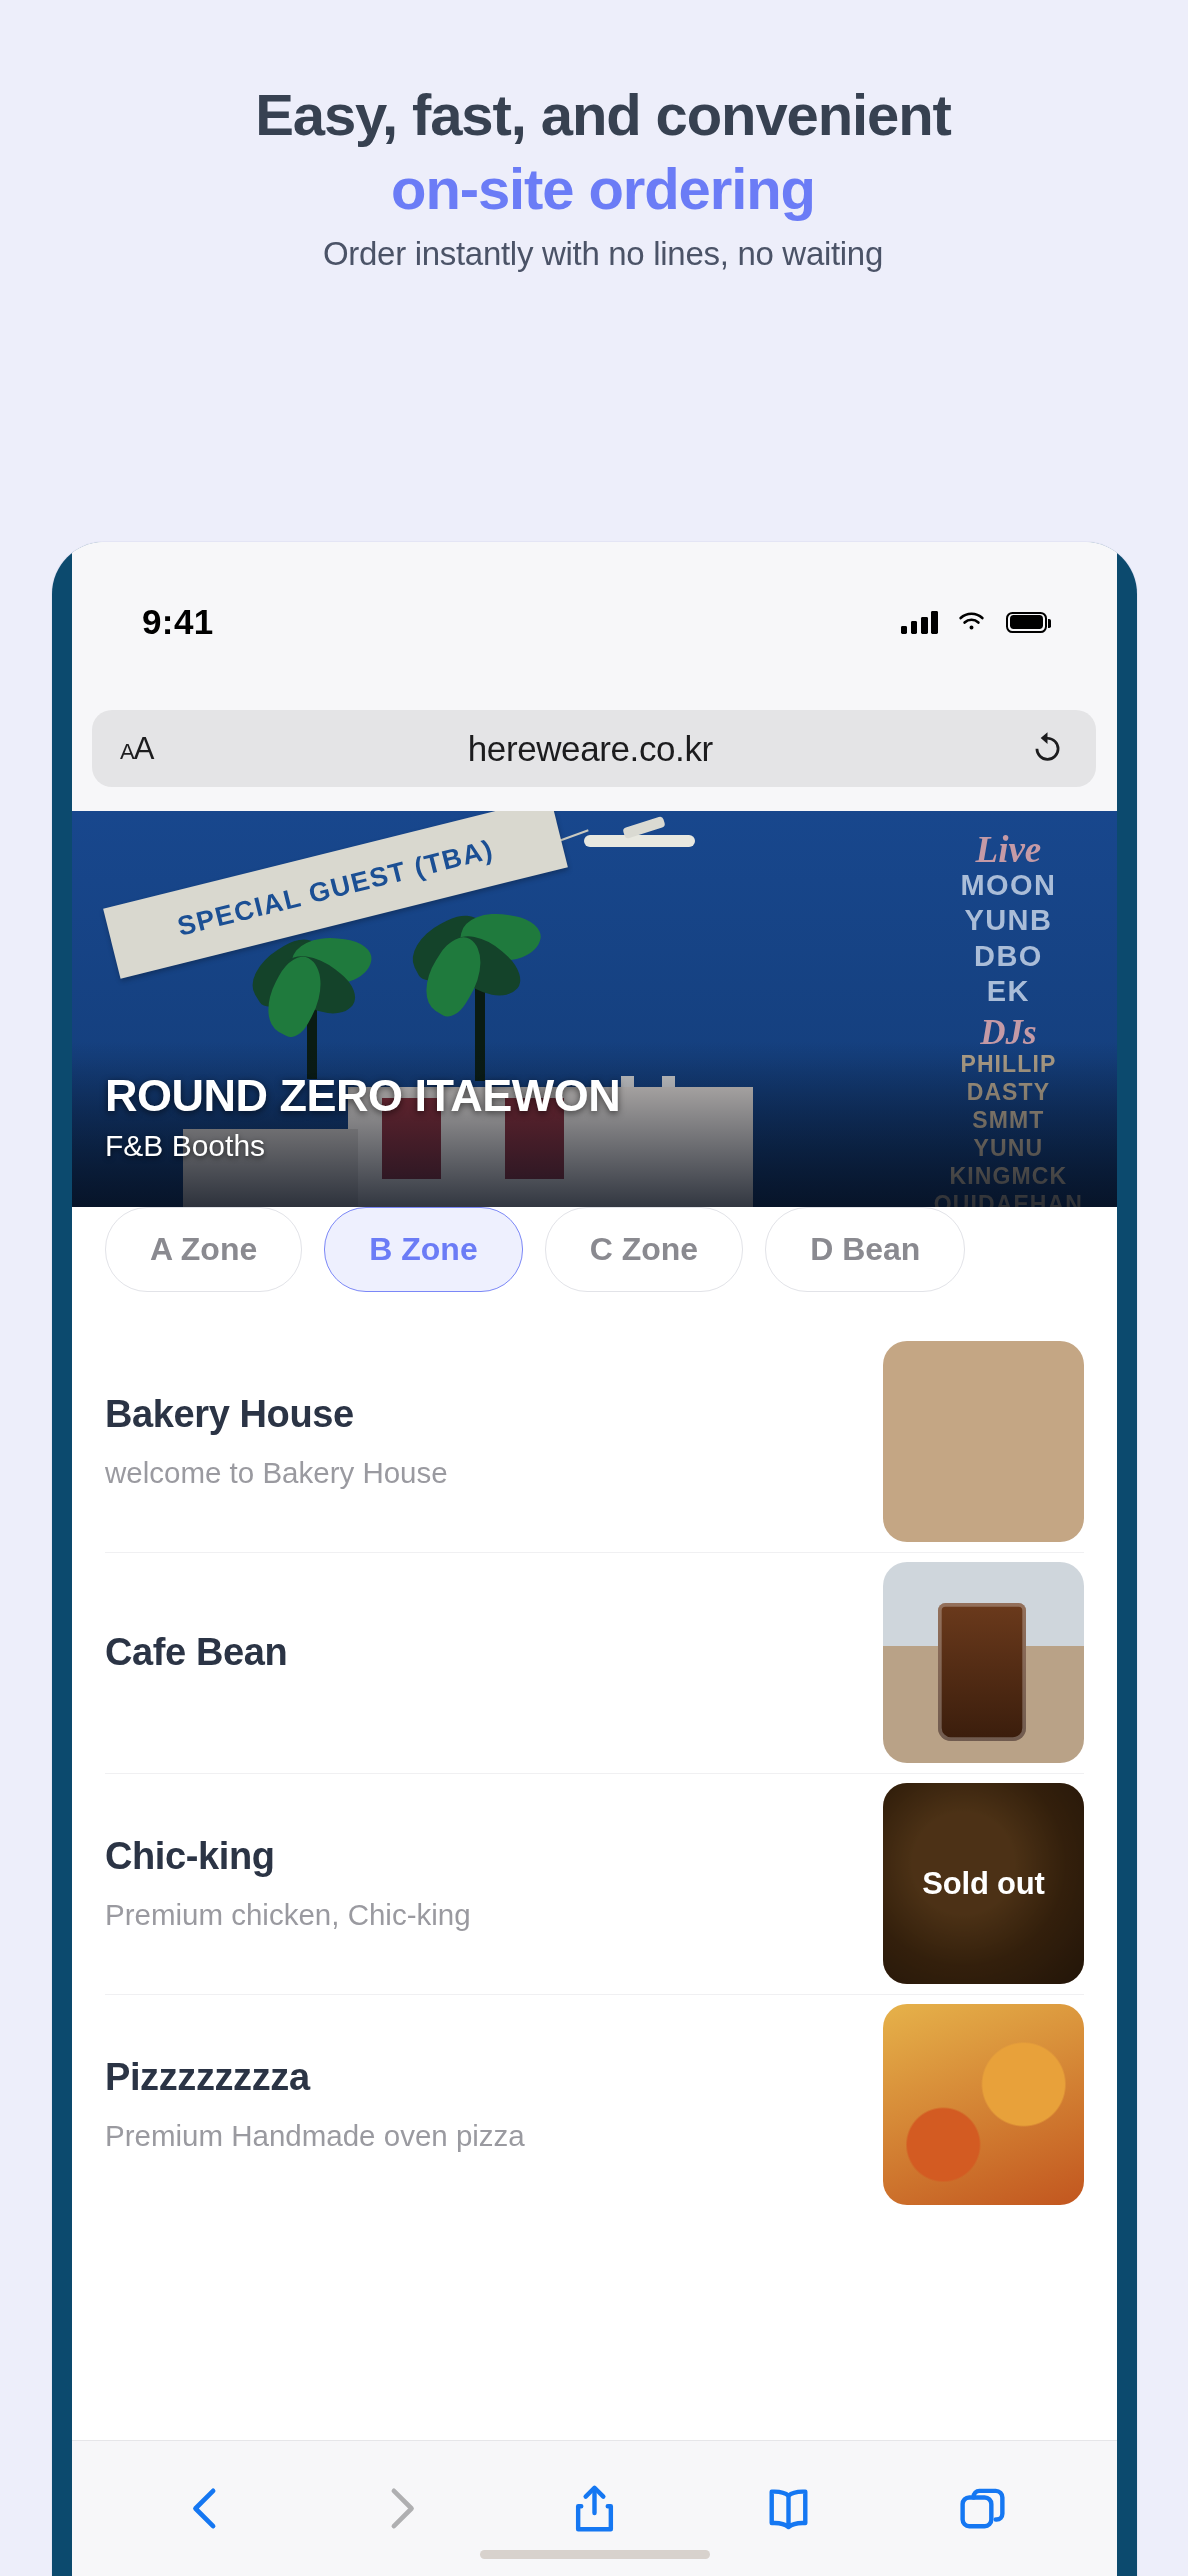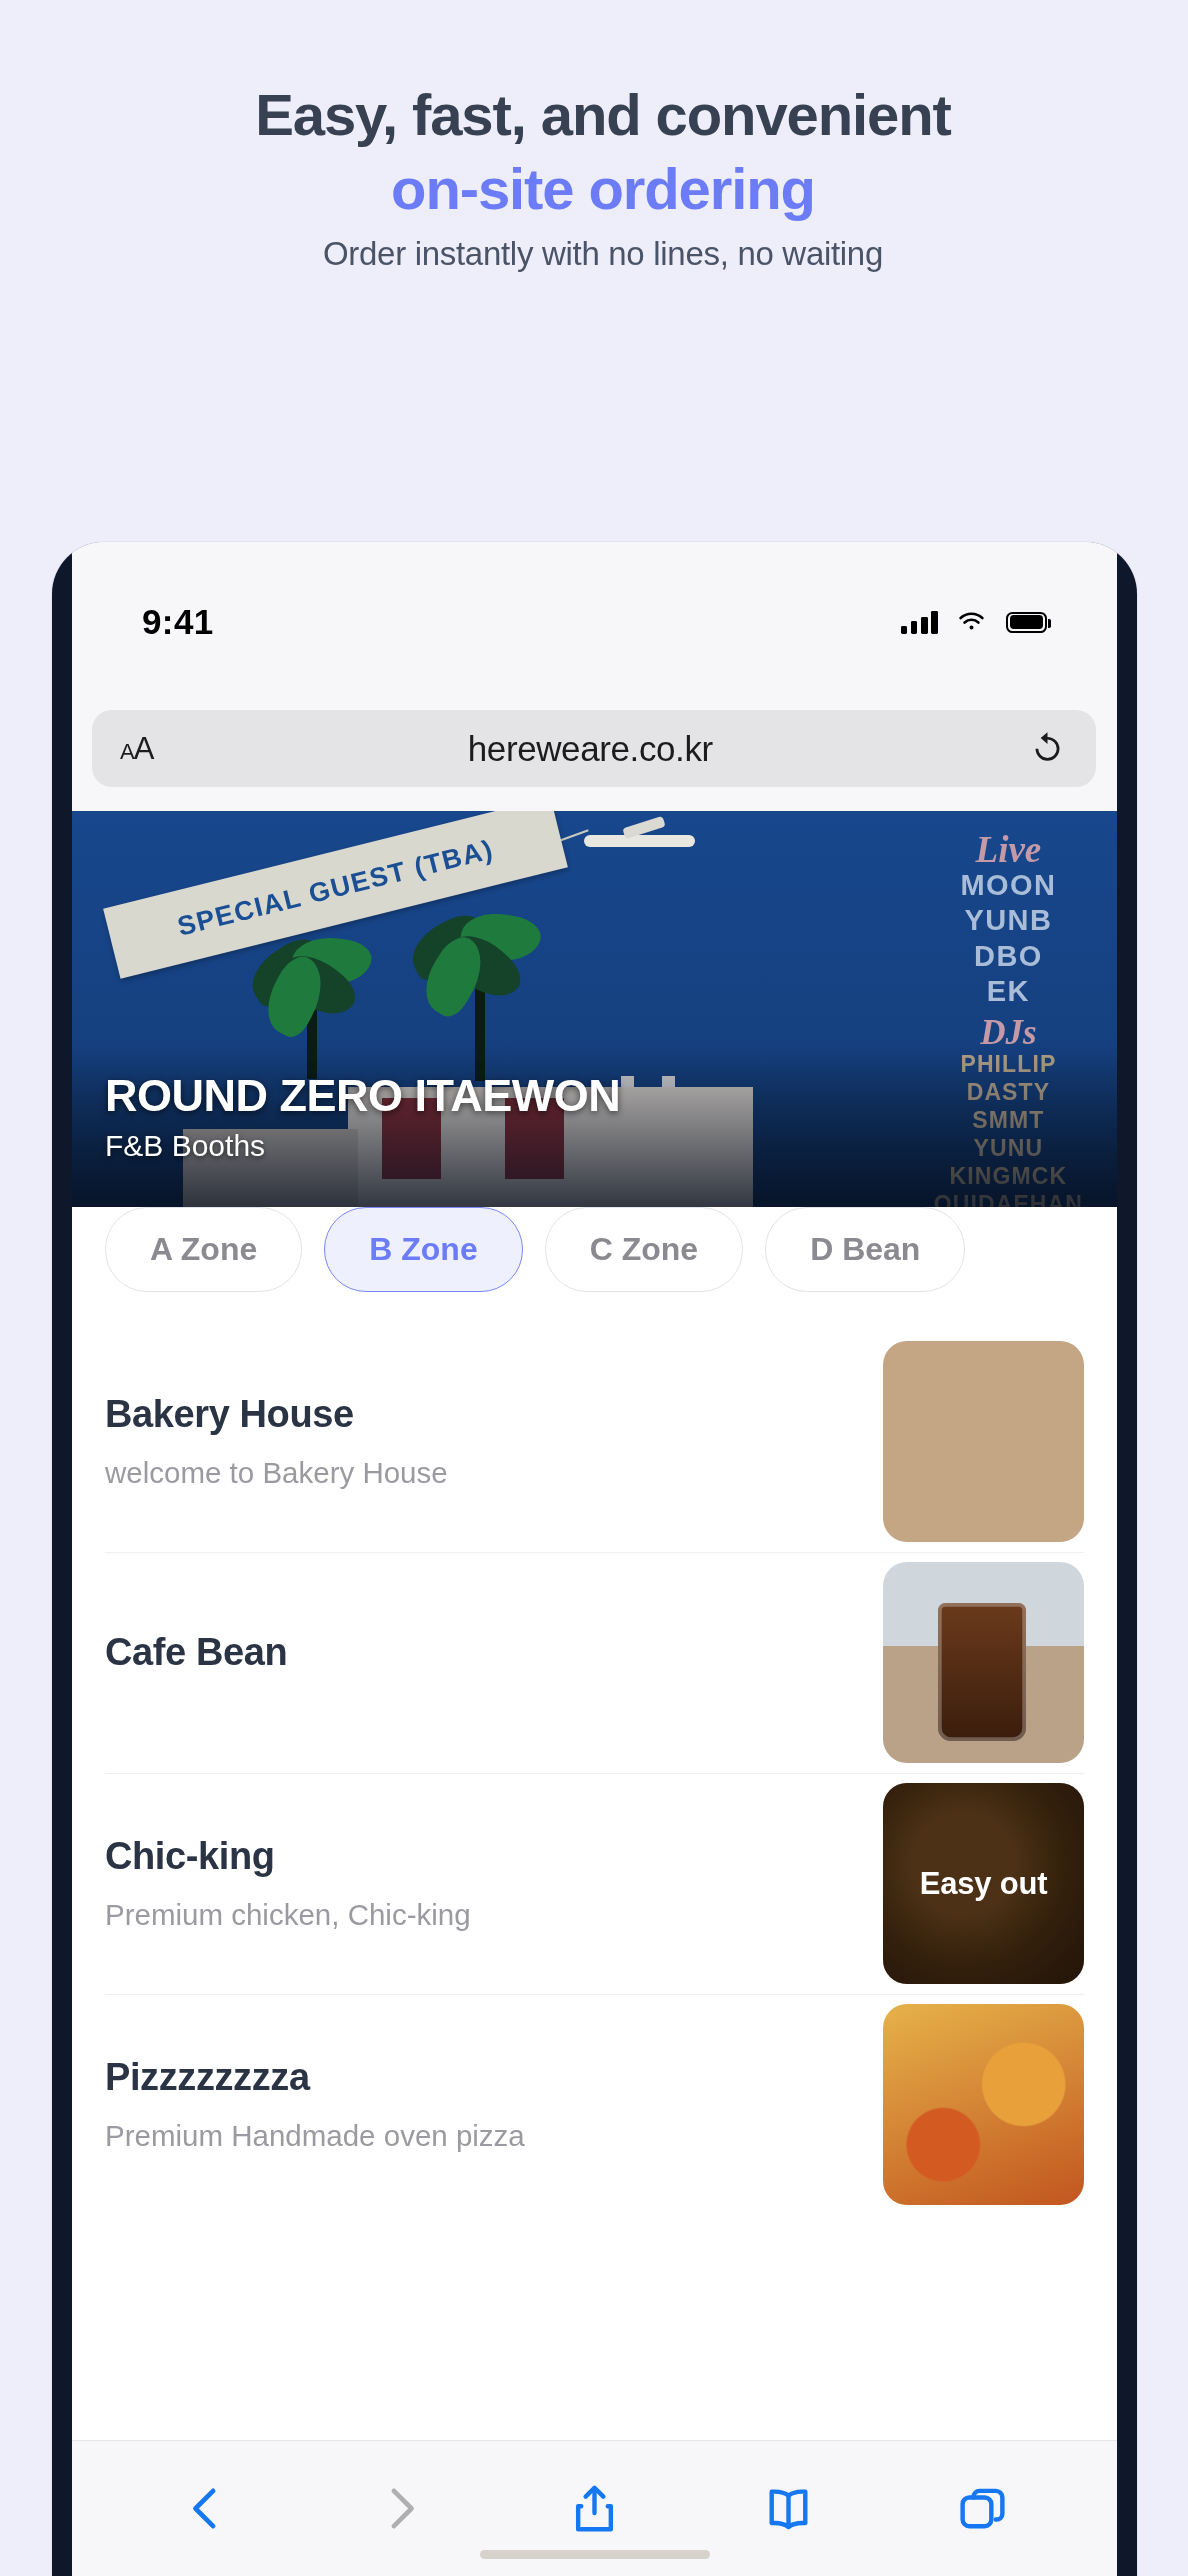--- a/index.html
+++ b/index.html
@@ -22,21 +22,21 @@
   .hero-sub{
     margin-top:12px;
     font-size:33px; color:#4b5367; font-weight:normal;
     letter-spacing:-0.3px;
   }
 
   
   .phone{
     position:absolute; left:52px; top:542px;
     width:1085px; height:2034px;
-    background:#0f172a;
+    background:#0c4a6e;
     border-radius:52px 52px 0 0;
     overflow:hidden;
     box-shadow:0 0 0 0.9px rgba(110,120,180,.07);
   }
   
   .screen{
     position:absolute; left:20px; top:0; width:1045px; height:2034px;
     background:#ffffff;
   }
   .screen-bg-top{ position:absolute;left:0;top:0;width:100%;height:304px;background:#f7f7f9; }
@@ -334,21 +334,21 @@
           </div>
         </div>
 
         <div class="row">
           <div class="row-txt">
             <div class="row-name">Chic-king</div>
             <div class="row-desc">Premium chicken, Chic-king</div>
           </div>
           <div class="thumb th-chic">
             <div class="ph"></div>
-            <div class="soldout">Easy out</div>
+            <div class="soldout">Sold out</div>
           </div>
         </div>
 
         <div class="row">
           <div class="row-txt">
             <div class="row-name">Pizzzzzzzza</div>
             <div class="row-desc">Premium Handmade oven pizza</div>
           </div>
           <div class="thumb th-pizza">
             <div class="ph"></div>

